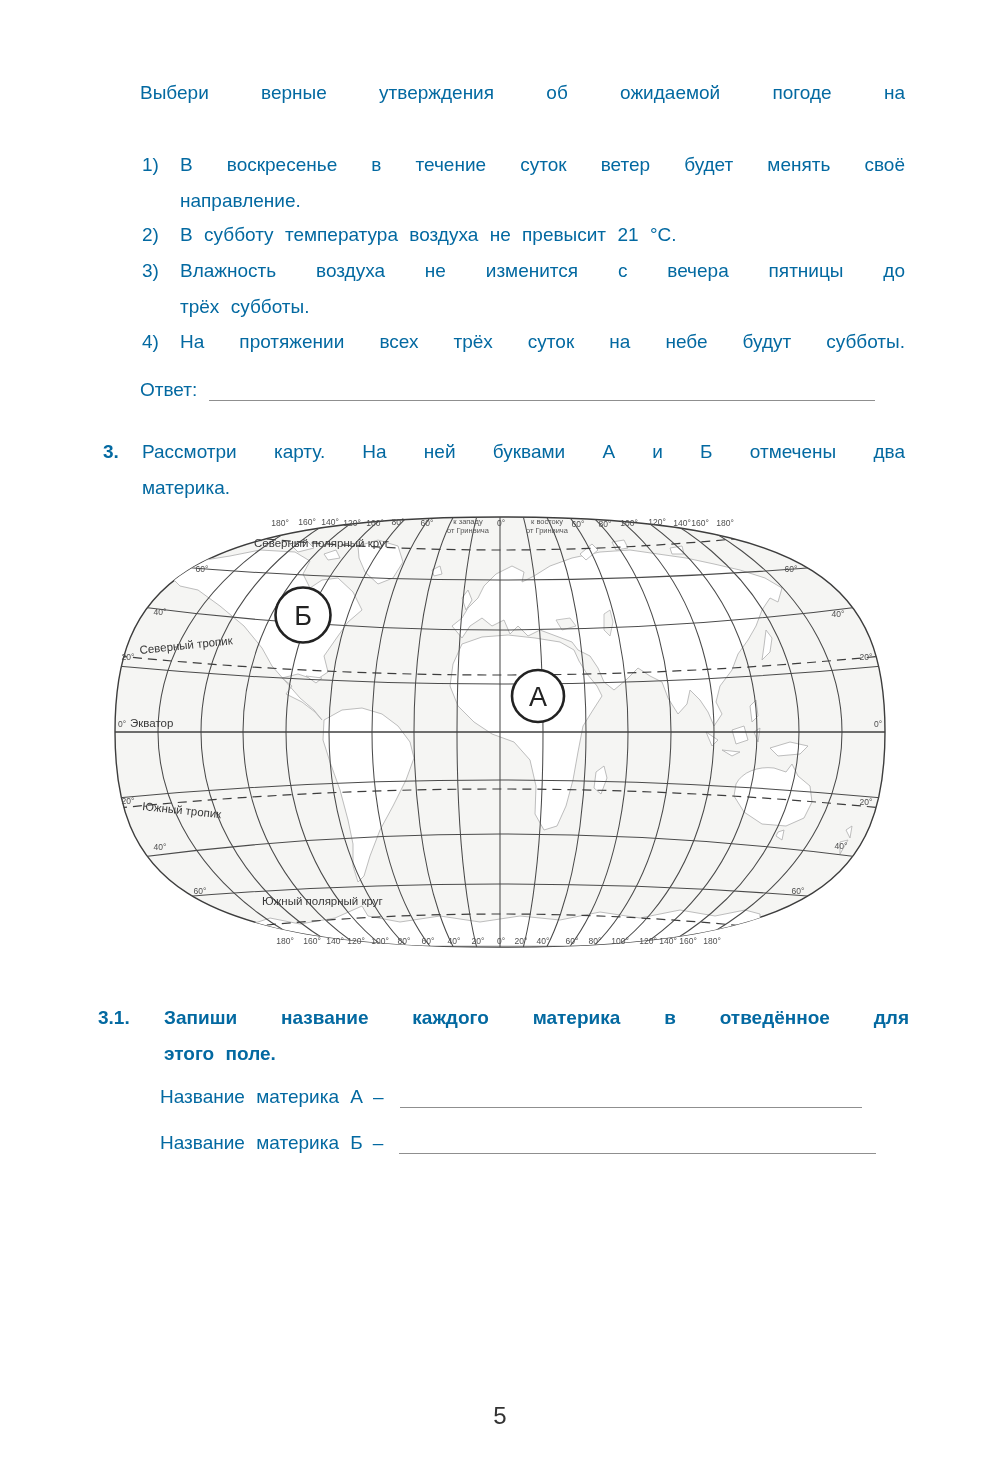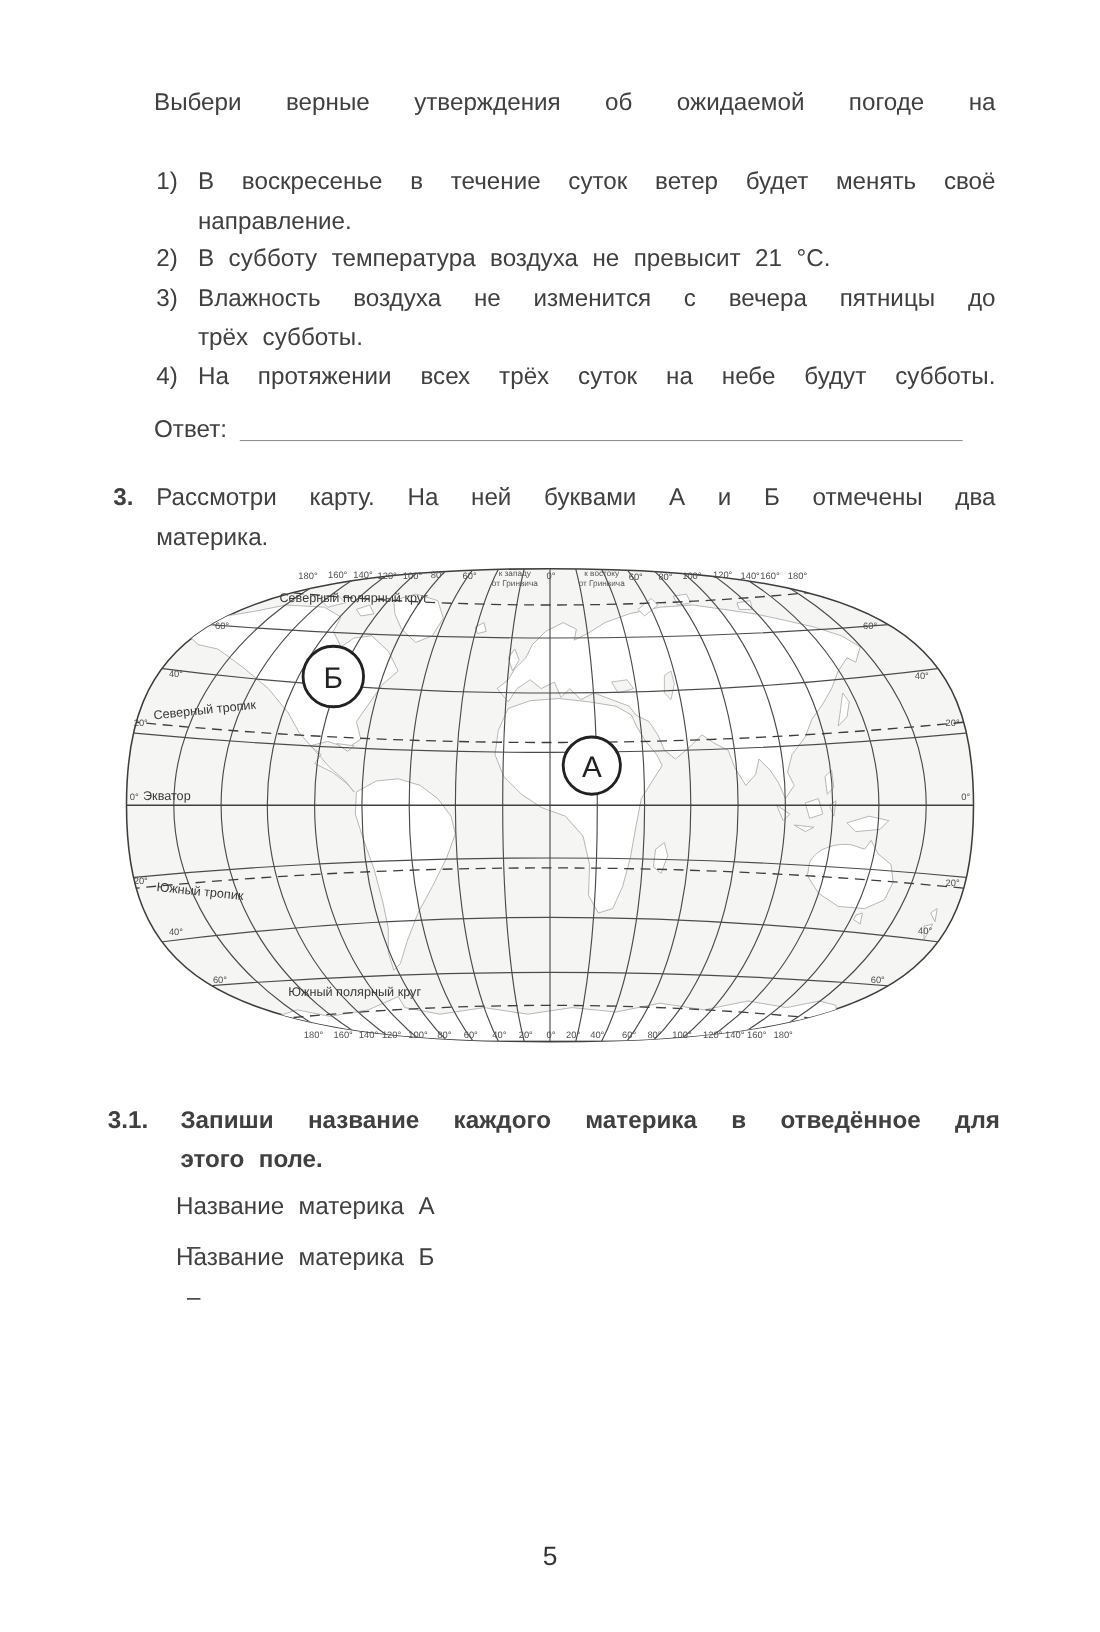--- a/index.html
+++ b/index.html
@@ -1,29 +1,29 @@
 <!DOCTYPE html>
 <html><head>
 <meta charset="utf-8">
 <style>
   html,body{margin:0;padding:0;background:#e8e8e8;}
   #page{position:relative;width:1000px;height:1484px;background:#ffffff;
         font-family:"Liberation Sans","DejaVu Sans",sans-serif;color:#2a2a2a;overflow:hidden;}
   .abs{position:absolute;}
-  .txt{font-size:22px;line-height:36px;color:#404040;}
+  .txt{font-size:19px;line-height:36px;color:#0369a1;}
   .jline{text-align:justify;text-align-last:justify;}
   .lline{word-spacing:0.32em;}
   .bold{font-weight:bold;}
   .item{position:absolute;left:140px;width:765px;}
   .item .num{position:absolute;left:2px;top:0;}
   .item .body{margin-left:40px;}
   .flexrow{display:flex;justify-content:center;}
   .fill{flex:1;border-bottom:1.6px solid #8f8f8f;align-self:flex-end;transform:translateY(-7px);}
   .dash{margin-left:10px;}
-  .fieldrow{display:flex;width:745px;flex-direction:column;}
+  .fieldrow{display:flex;width:745px;}
   .fieldrow .fill{margin-left:16px;}
   #pagenum{width:1000px;text-align:center;font-size:24px;color:#333;}
   svg text{font-family:"Liberation Sans","DejaVu Sans",sans-serif;}
   .grat{fill:none;stroke:#4b4b4b;stroke-width:1.05;}
   .grat-dash{fill:none;stroke:#3d3d3d;stroke-width:1.2;stroke-dasharray:9 6;}
   .equator{fill:none;stroke:#3f3f3f;stroke-width:1.5;}
   .outline{fill:#f5f5f3;stroke:#3d3d3d;stroke-width:1.4;}
   .land{fill:#ffffff;stroke:#b6b6b6;stroke-width:0.9;stroke-linejoin:round;}
   .lake{fill:#f5f5f3;stroke:#b6b6b6;stroke-width:0.8;}
   .coast{fill:#ffffff;stroke:#b6b6b6;stroke-width:0.9;}

